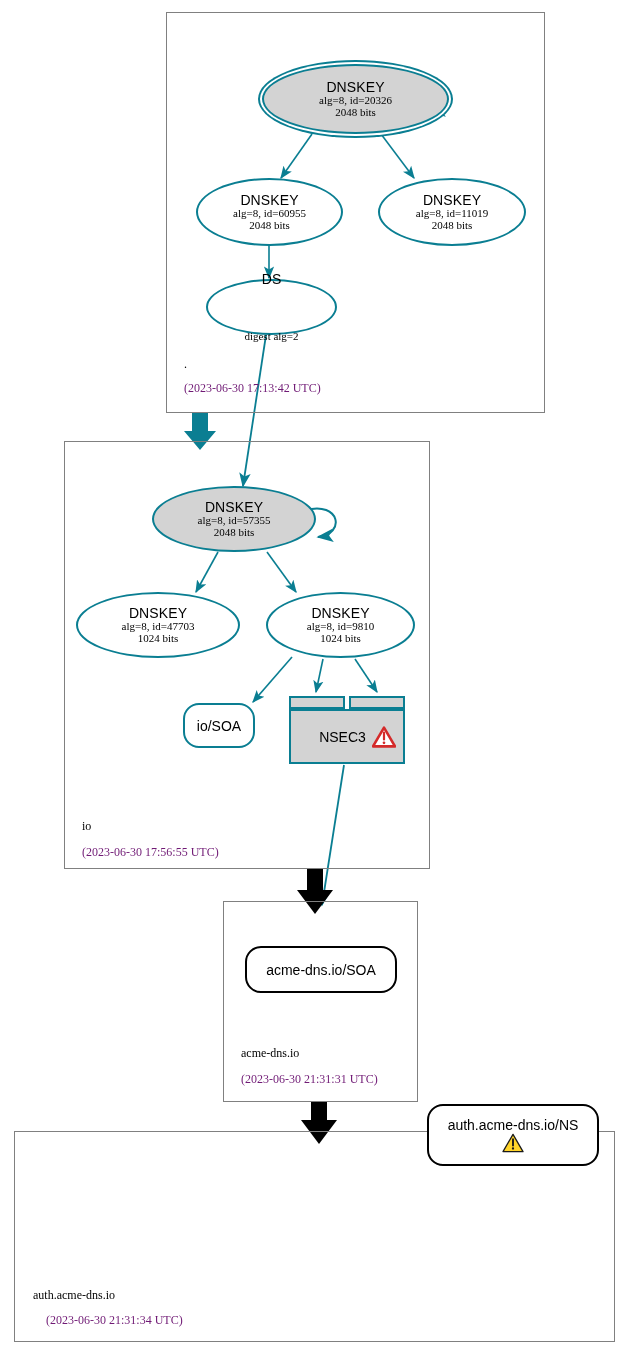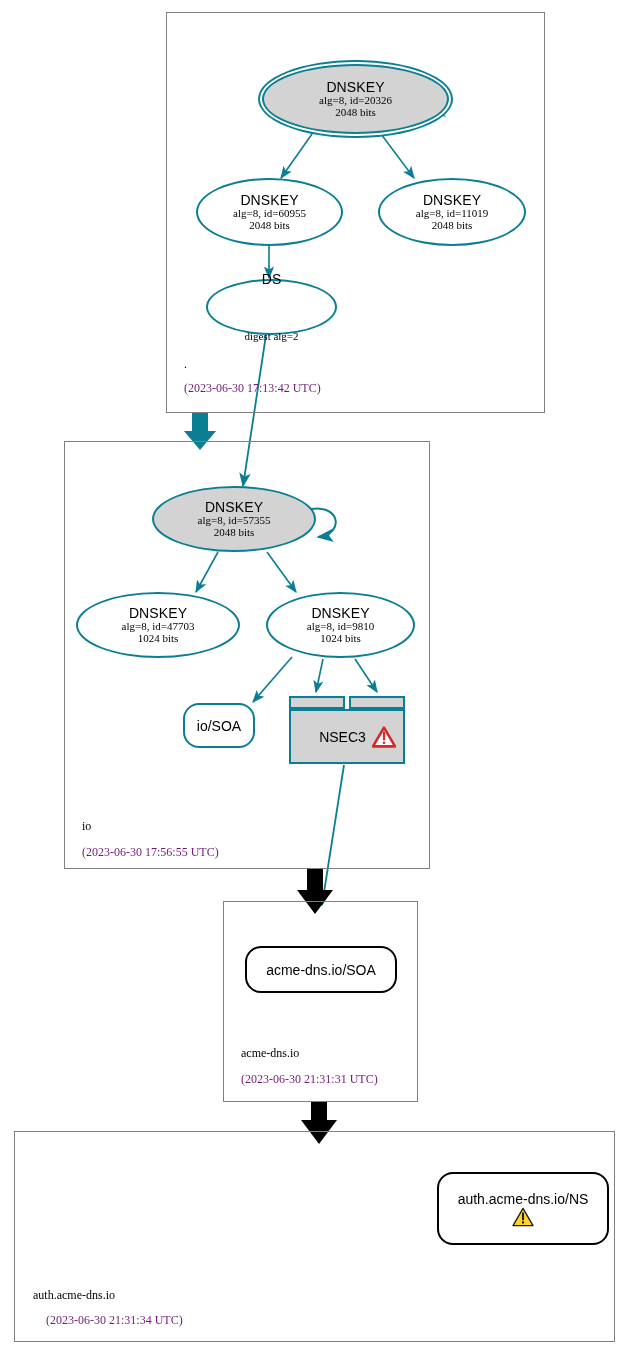--- a/index.html
+++ b/index.html
@@ -272,21 +272,21 @@
   <div class="node-rrset black" style="left:245px; top:946px; width:152px; height:47px;">
     <div class="rr-label">acme-dns.io/SOA</div>
   </div>
 
   <div class="zone-box" style="left:14px; top:1131px; width:601px; height:211px;"></div>
   <div class="zone-label" style="left:33px; top:1288px;">auth.acme-dns.io</div>
   <div class="zone-time" style="left:46px; top:1313px;">(2023-06-30 21:31:34 UTC)</div>
 
 
 
-  <div class="node-rrset black" style="left:427px; top:1172px; width:172px; height:73px;margin-left:10px;">
+  <div class="node-rrset black" style="left:427px; top:1104px; width:172px; height:62px;">
     <div class="rr-label">auth.acme-dns.io/NS</div>
     <span class="warn">
       <svg width="22" height="20" viewBox="0 0 22 20">
         <path d="M11 1.4 L21 18.6 L1 18.6 Z" fill="#ffd42a" stroke="#1a1a1a" stroke-width="1.3" stroke-linejoin="round"></path>
         <path d="M11 6.2 L11 12.6" stroke="#1a1a1a" stroke-width="1.9" stroke-linecap="round"></path>
         <circle cx="11" cy="15.5" r="1.15" fill="#1a1a1a"></circle>
       </svg>
     </span>
   </div>
 

